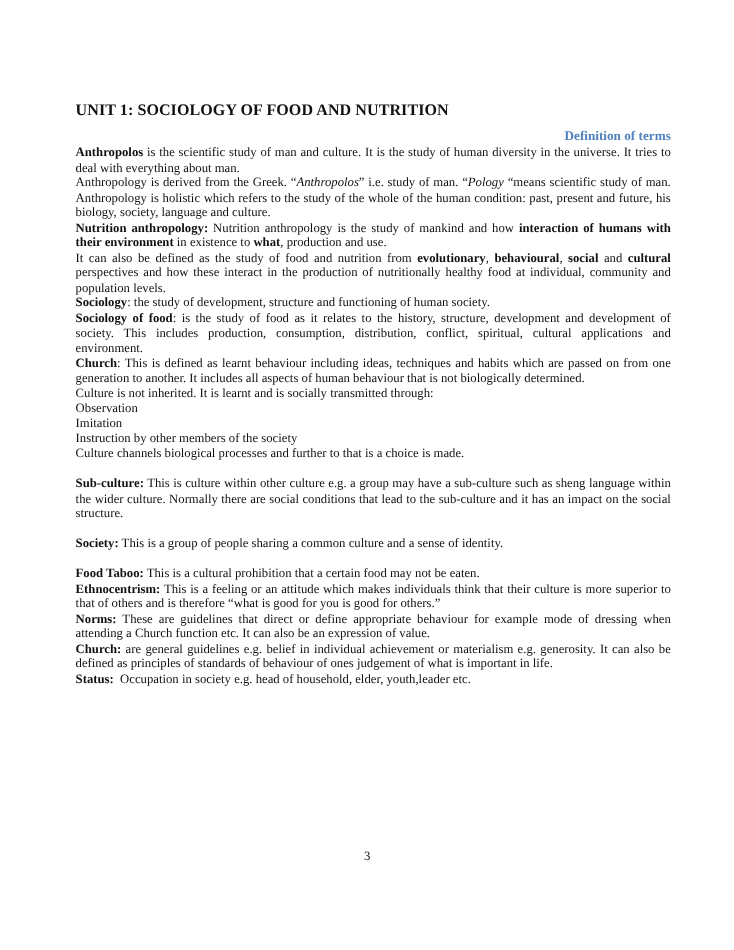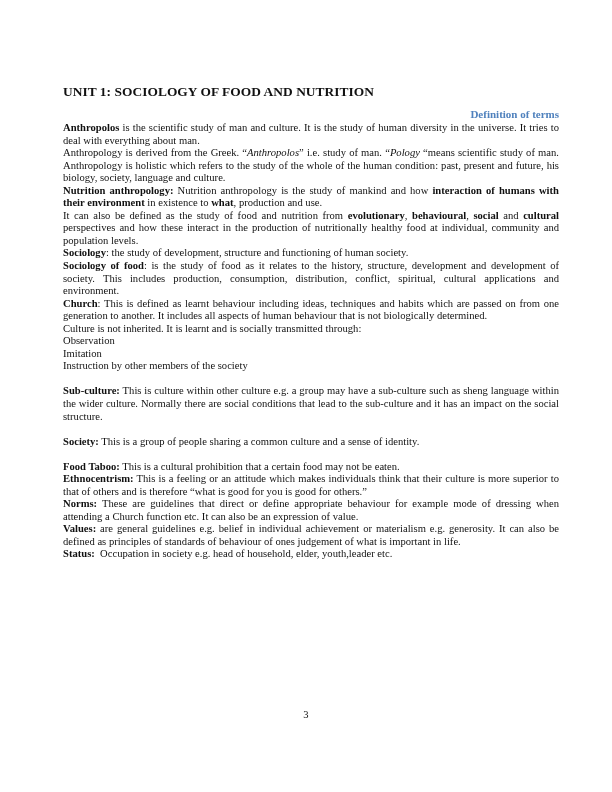--- a/index.html
+++ b/index.html
@@ -43,35 +43,36 @@
   <p><b>Sociology</b><span>: the study of development, structure and functioning of human society.</span></p>
 
   <p><b>Sociology of food</b><span>: is the study of food as it relates to the history, structure, development  and development of society. This includes production, consumption, distribution, conflict, spiritual, cultural applications and environment.</span></p>
 
   <p><b>Church</b><span>: This is defined as learnt behaviour including ideas, techniques and habits which are passed on from one generation to another. It includes all aspects of human behaviour that is not biologically determined.</span></p>
 
   <p>Culture is not inherited. It is learnt and is socially transmitted through:</p>
   <p>Observation</p>
   <p>Imitation</p>
   <p>Instruction by other members of the society</p>
+  <p>Culture channels biological processes and further to that is a choice is made.</p>
 
   <div class="gap"></div>
 
   <p><b>Sub-culture:</b><span> This is culture within other culture e.g. a group may have a sub-culture such as sheng language within the wider culture. Normally there are social conditions that lead to the sub-culture and it has an impact on the social structure.</span></p>
 
   <div class="gap"></div>
 
   <p><b>Society:</b><span> This is a group of people sharing a common culture and a sense of identity.</span></p>
 
   <div class="gap"></div>
 
   <p><b>Food Taboo:</b><span> This is a cultural prohibition that a certain food may not be eaten.</span></p>
 
   <p><b>Ethnocentrism:</b><span> This is a feeling or an attitude which makes individuals think that their culture is more superior to that of others and is therefore “what is good for you is good for others.”</span></p>
 
   <p><b>Norms:</b><span> These are guidelines that direct or define appropriate behaviour for example mode of dressing when attending a Church function etc. It can also be an expression of value.</span></p>
 
-  <p><b>Values:</b><span> are general guidelines e.g. belief in individual achievement or materialism e.g. generosity. It can also be defined as principles of standards of behaviour of ones judgement of what is important in life.</span></p>
+  <p><b>Church:</b><span> are general guidelines e.g. belief in individual achievement or materialism e.g. generosity. It can also be defined as principles of standards of behaviour of ones judgement of what is important in life.</span></p>
 
   <p><b>Status:</b><span style="white-space:pre-wrap">  Occupation in society e.g. head of household, elder, youth,leader etc.</span></p>
 </div>
 
 <div class="pagenum">3</div>
 
 </body></html>

